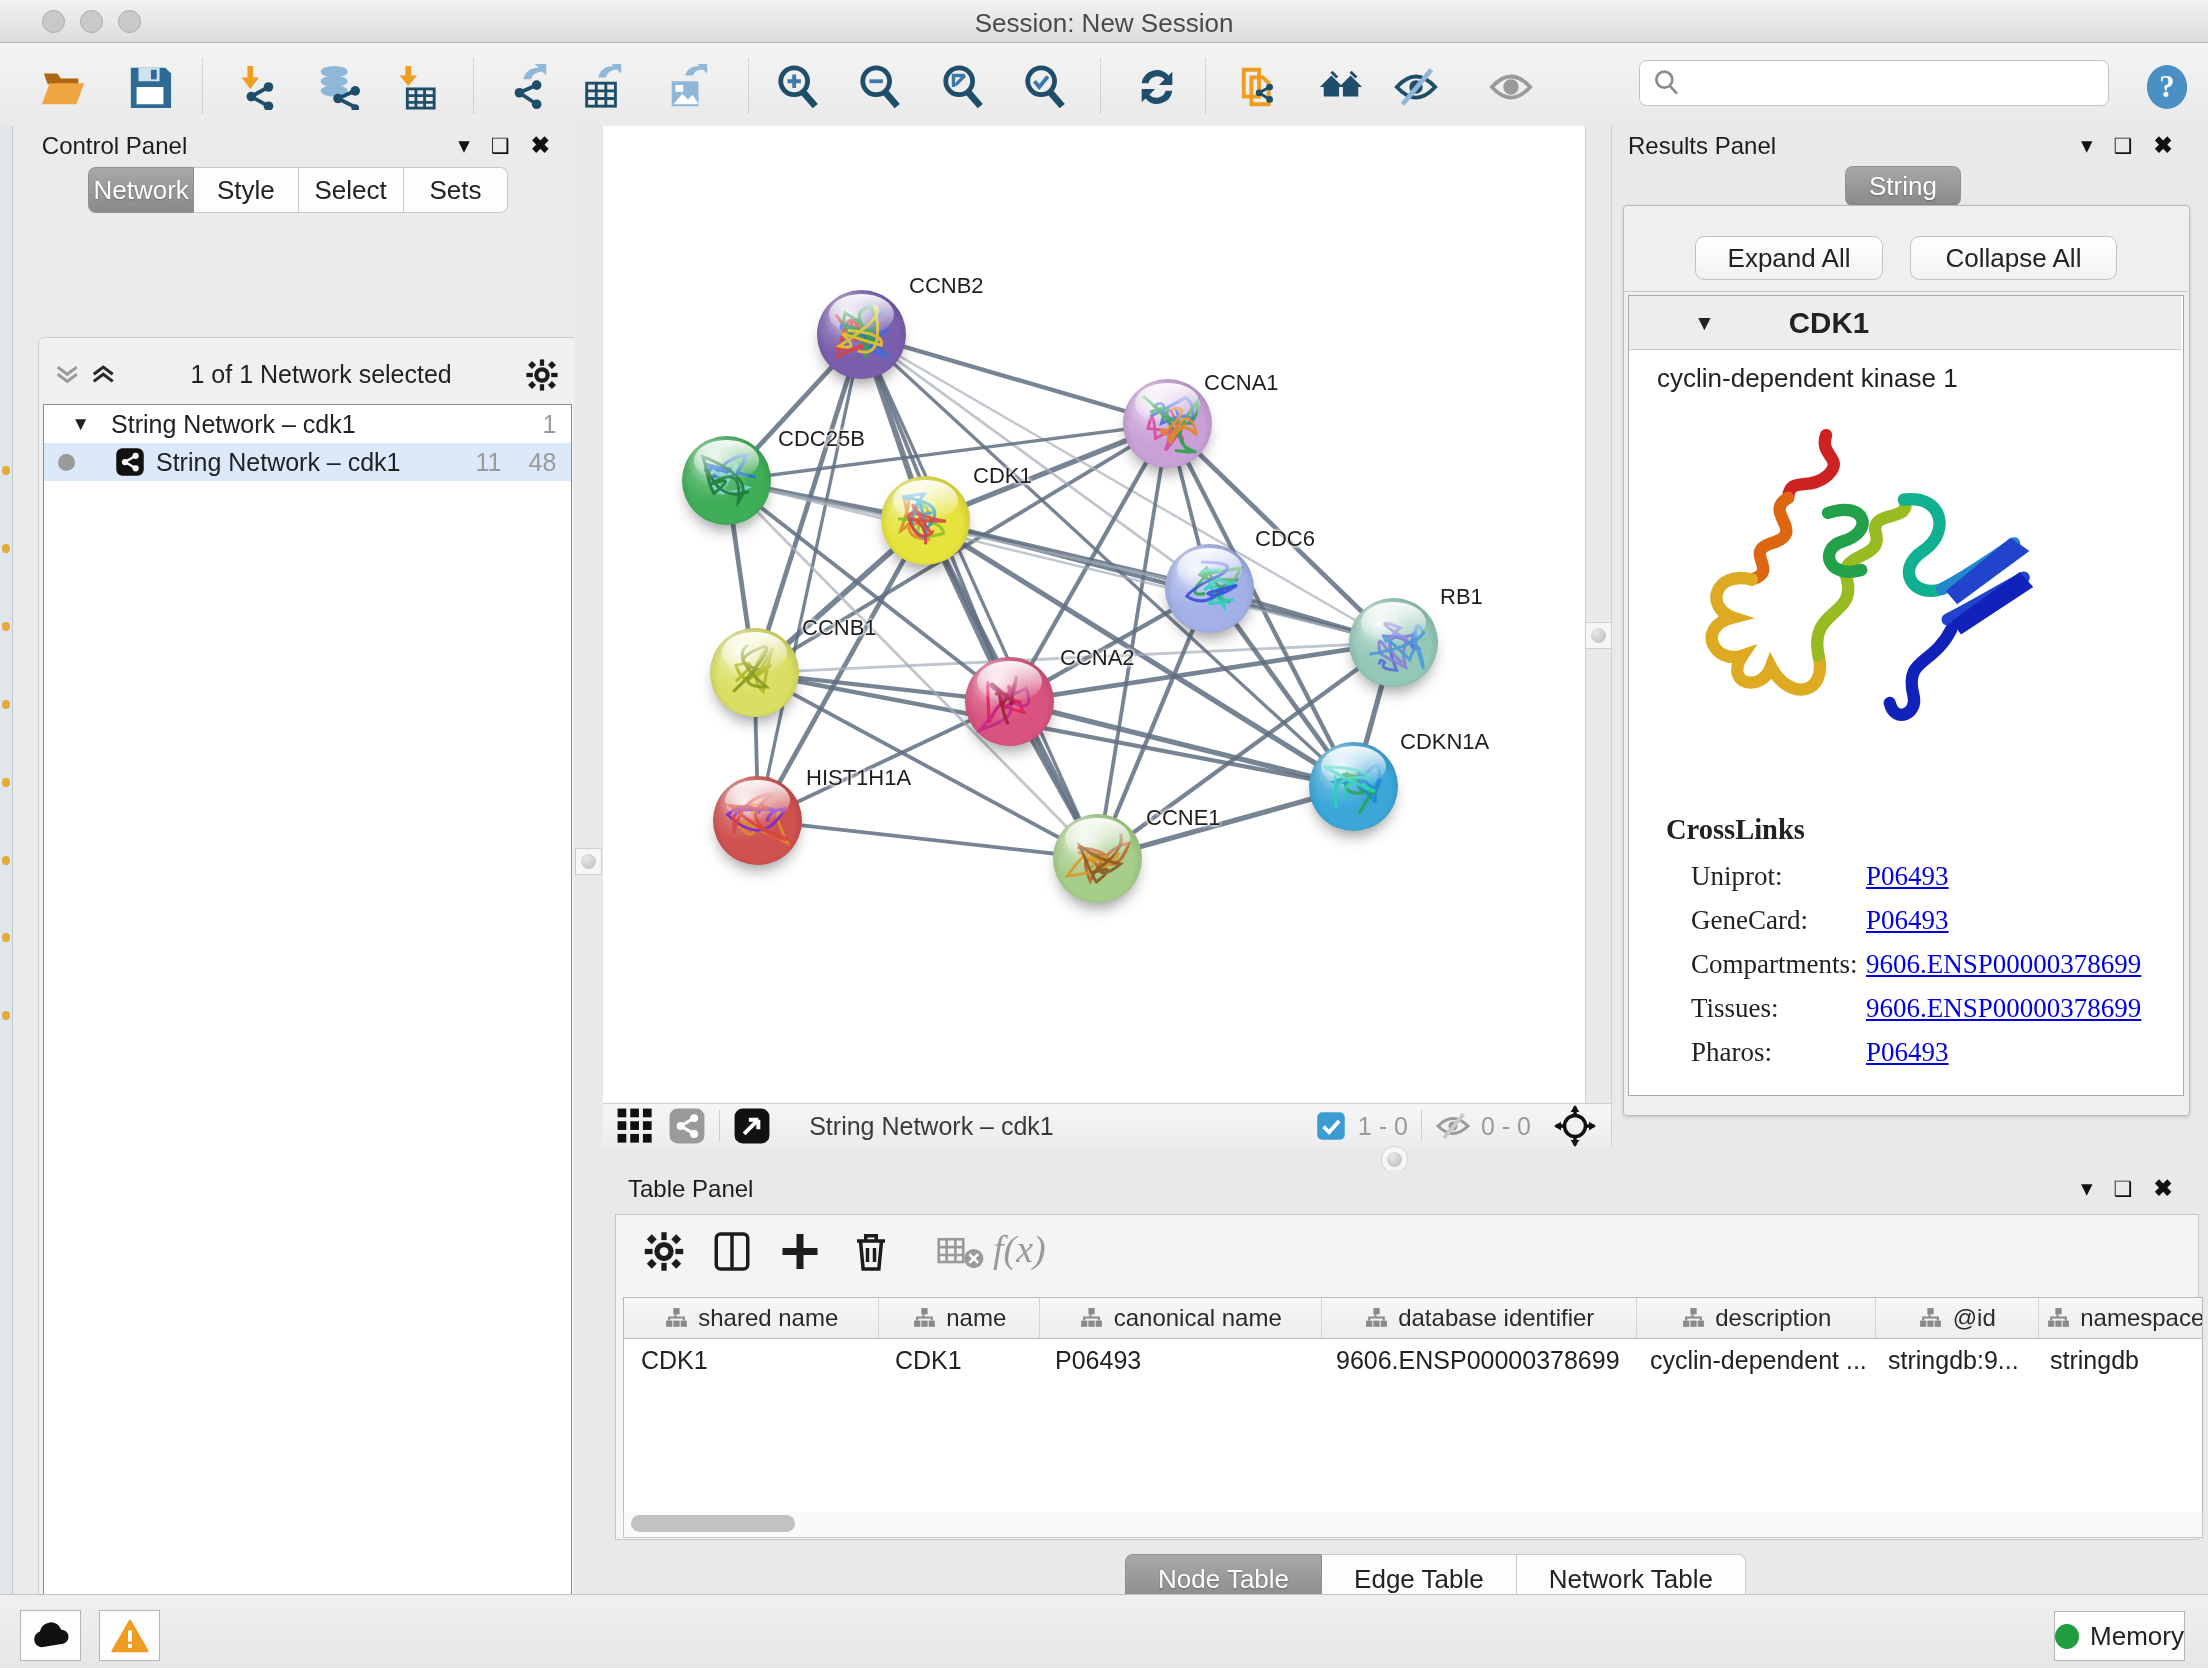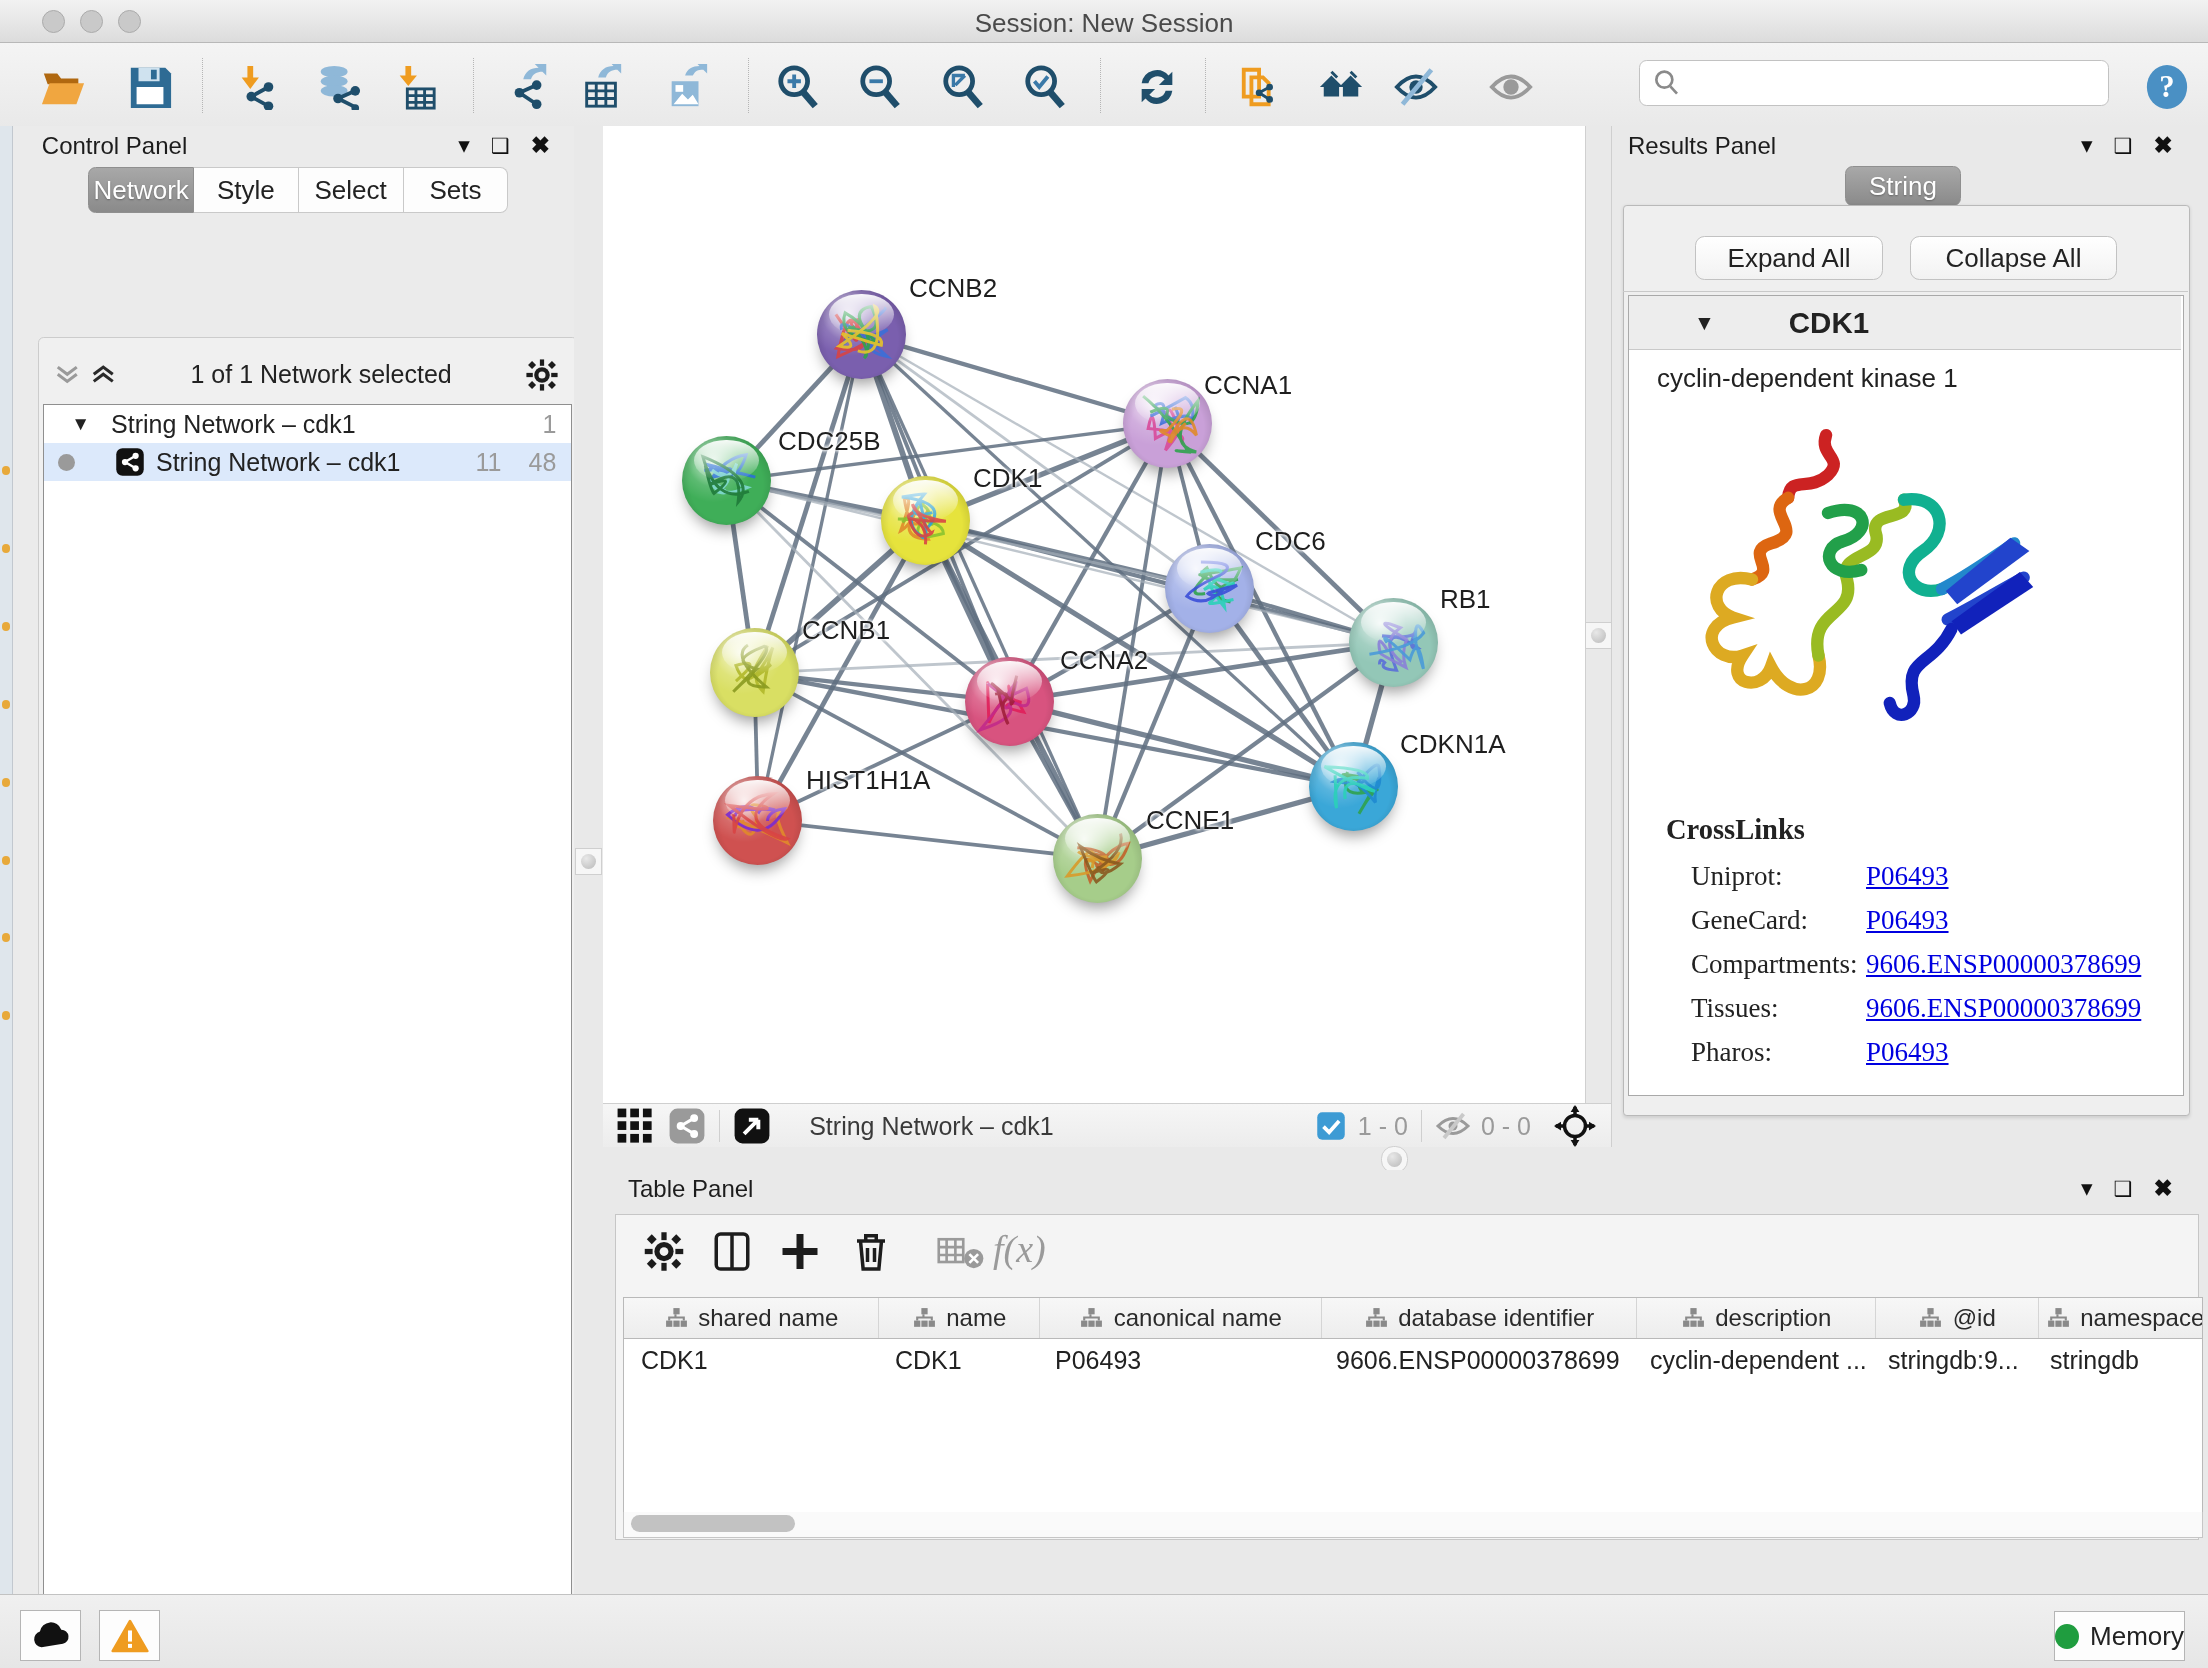--- a/index.html
+++ b/index.html
@@ -47,21 +47,21 @@
   #net-canvas{left:603px;top:126px;width:982px;height:977px;background:#fff;}
   .handle{width:25px;height:25px;background:#f6f6f6;border:1px solid #cfcfcf;display:flex;align-items:center;justify-content:center;}
   .handle i{display:block;width:15px;height:15px;border-radius:50%;background:radial-gradient(circle at 35% 30%,#e8e8e8,#b9b9b9);}
   #net-status{left:603px;top:1103px;width:1008px;height:44px;background:linear-gradient(#f6f6f6,#ececec);
      border-top:1px solid #cfcfcf;border-bottom:1px solid #cfcfcf;display:flex;align-items:center;font-size:25px;color:#3a3a3a;}
   .nssep{width:0;height:32px;border-left:1px solid #cfcfcf;margin:0 13.3px;}
   .gray{color:#9a9a9a;}
   .node{position:absolute;border-radius:50%;box-shadow:0 9.5px 15px -4.8px rgba(0,0,0,.4);}
   .node .gloss{position:absolute;left:14%;top:5%;width:72%;height:46%;border-radius:50%;
      background:linear-gradient(rgba(255,255,255,.95),rgba(255,255,255,0));}
-  .nlabel{position:absolute;font-size:26px;color:#1e1e1e;white-space:nowrap;
+  .nlabel{position:absolute;font-size:22px;color:#1e1e1e;white-space:nowrap;
      text-shadow:0 0 3.8px #fff,0 0 3.8px #fff,0 0 3.8px #fff;}
   
   #hsplit{left:574px;top:1147px;width:1634px;height:23px;background:#e9e9e9;}
   
   #results-panel{left:1611px;top:126px;width:597px;height:1021px;background:#e9e9e9;border-left:1px solid #cfcfcf;}
   #rp-tab{left:1845px;top:166px;width:114px;height:38px;line-height:38px;text-align:center;font-size:26px;color:#fff;
      background:linear-gradient(#a8a8a8,#8a8a8a);border:1px solid #8f8f8f;border-radius:7.6px;text-shadow:0 1px 1.9px rgba(0,0,0,.3);}
   #rp-card{left:1623px;top:205px;width:565px;height:909px;background:#efefef;border:1px solid #b9b9b9;border-radius:3.8px;
      box-shadow:0 1.9px 3.8px rgba(0,0,0,.12);}
   #rp-btnrow{left:1623px;top:205px;width:565px;height:86px;border-bottom:1.9px solid #c9c9c9;}
@@ -718,20 +718,25 @@
           <div class="tdc" style="width: 314px;">9606.ENSP00000378699</div>
           <div class="tdc" style="width: 238px;">cyclin-dependent ...</div>
           <div class="tdc" style="width: 162px;">stringdb:9...</div>
           <div class="tdc" style="width: 172px;">stringdb</div>
         </div>
       </div>
   </div>
   <div id="tbl-scroll" class="abs">
     <div id="tbl-thumb" class="abs"></div>
   </div>
+  <div id="tp-tabs" class="abs">
+      <div class="tab active" style="padding: 0px 32px; height: 49px; line-height: 49px;">Node Table</div>
+      <div class="tab" style="padding: 0px 32px; height: 49px; line-height: 49px;">Edge Table</div>
+      <div class="tab" style="padding: 0px 32px; height: 49px; line-height: 49px;">Network Table</div>
+    </div>
 
   <div id="bottombar" class="abs"></div>
   <div class="bbtn abs" style="left:20px">
     <svg width="38" height="28.5" viewBox="0 0 48 34">
         <path d="M12 32a10 10 0 0 1-2-19.6A14 14 0 0 1 37 10a9 9 0 0 1 2 17.8z" fill="#111"></path>
       </svg>
   </div>
   <div class="bbtn abs" style="left:99px">
     <svg width="38" height="34" viewBox="0 0 48 42">
         <path d="M24 2L46 40H2z" fill="#ef9c20" stroke="#ef9c20" stroke-width="3" stroke-linejoin="round"></path>

